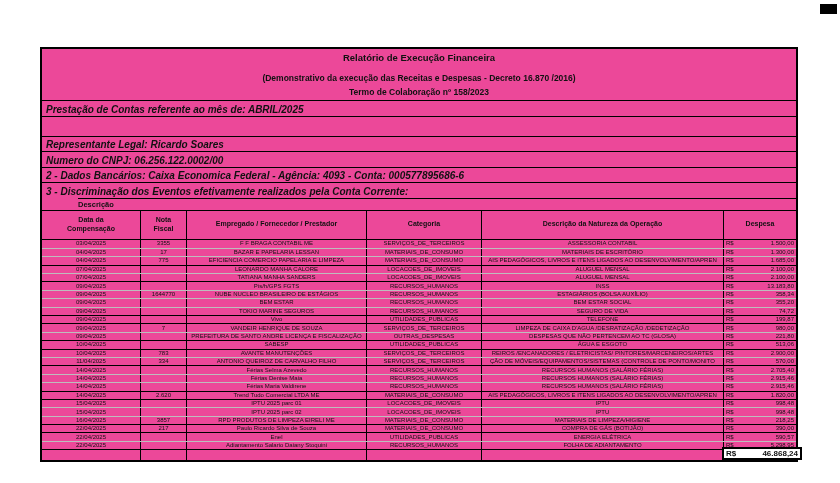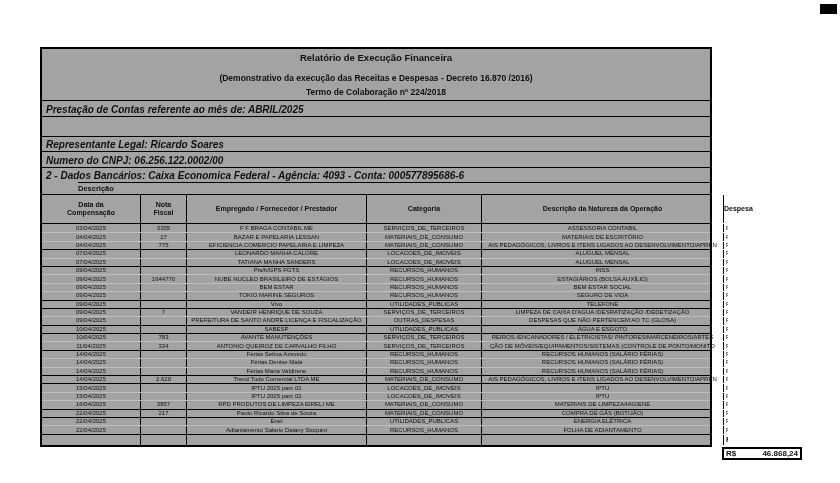--- a/index.html
+++ b/index.html
@@ -4,21 +4,21 @@
 <style>
   html,body { margin:0; padding:0; }
   body {
     width:840px; height:483px; overflow:hidden; position:relative;
     background:#ffffff; color:#111;
     font-family:"Liberation Sans", sans-serif;
   }
   * { box-sizing:border-box; }
   .corner-mark { position:absolute; left:820px; top:4px; width:17px; height:10px; background:#000; }
 
-  .report { position:absolute; left:40px; top:47px; width:672px; border:2px solid #000; background:#a3a3a3; }
+  .report { position:absolute; left:40px; top:47px; width:758px; border:2px solid #000; background:#ec4899; }
 
   .titles { padding:3px 0 3px; text-align:center; }
   .t1 { font-size:9.5px; font-weight:bold; }
   .t2 { font-size:8.5px; font-weight:bold; margin-top:10px; }
   .t3 { font-size:8.5px; font-weight:bold; margin-top:4px; }
 
   .info-row { border-top:1.5px solid #000; font-size:10px; font-weight:bold;
               height:15.5px; padding:2.5px 3px 0 4px; white-space:nowrap; overflow:hidden;font-style:italic; }
   .info-row.split { display:flex; padding-top:19px; }
   .split .label { flex:0 0 200px; }
@@ -51,32 +51,33 @@
 </head>
 <body>
 
 <div class="corner-mark"></div>
 
 <div class="report">
 
   <div class="titles">
     <div class="t1">Relatório de Execução Financeira</div>
     <div class="t2">(Demonstrativo da execução das Receitas e Despesas - Decreto 16.870 /2016)</div>
-    <div class="t3">Termo de Colaboração nº 224/2018</div>
+    <div class="t3">Termo de Colaboração nº 158/2023</div>
   </div>
 
   <div class="info-row">Prestação de Contas referente ao mês de: ABRIL/2025</div>
 
   <div class="info-row split">
     <span class="label">1 - Identificação</span>
   </div>
 
   <div class="info-row">Representante Legal: Ricardo Soares</div>
   <div class="info-row">Numero do CNPJ: 06.256.122.0002/00</div>
   <div class="info-row">2 - Dados Bancários: Caixa Economica Federal  - Agência: 4093 - Conta: 000577895686-6</div>
+  <div class="info-row">3 - Discriminação dos Eventos efetivamente realizados pela Conta Corrente:</div>
 
   <div class="desc-row">Descrição</div>
 
   <div class="thead grid6">
     <div class="th">Data da
 Compensação</div>
     <div class="th">Nota
 Fiscal</div>
     <div class="th">Empregado / Fornecedor / Prestador</div>
     <div class="th">Categoria</div>

